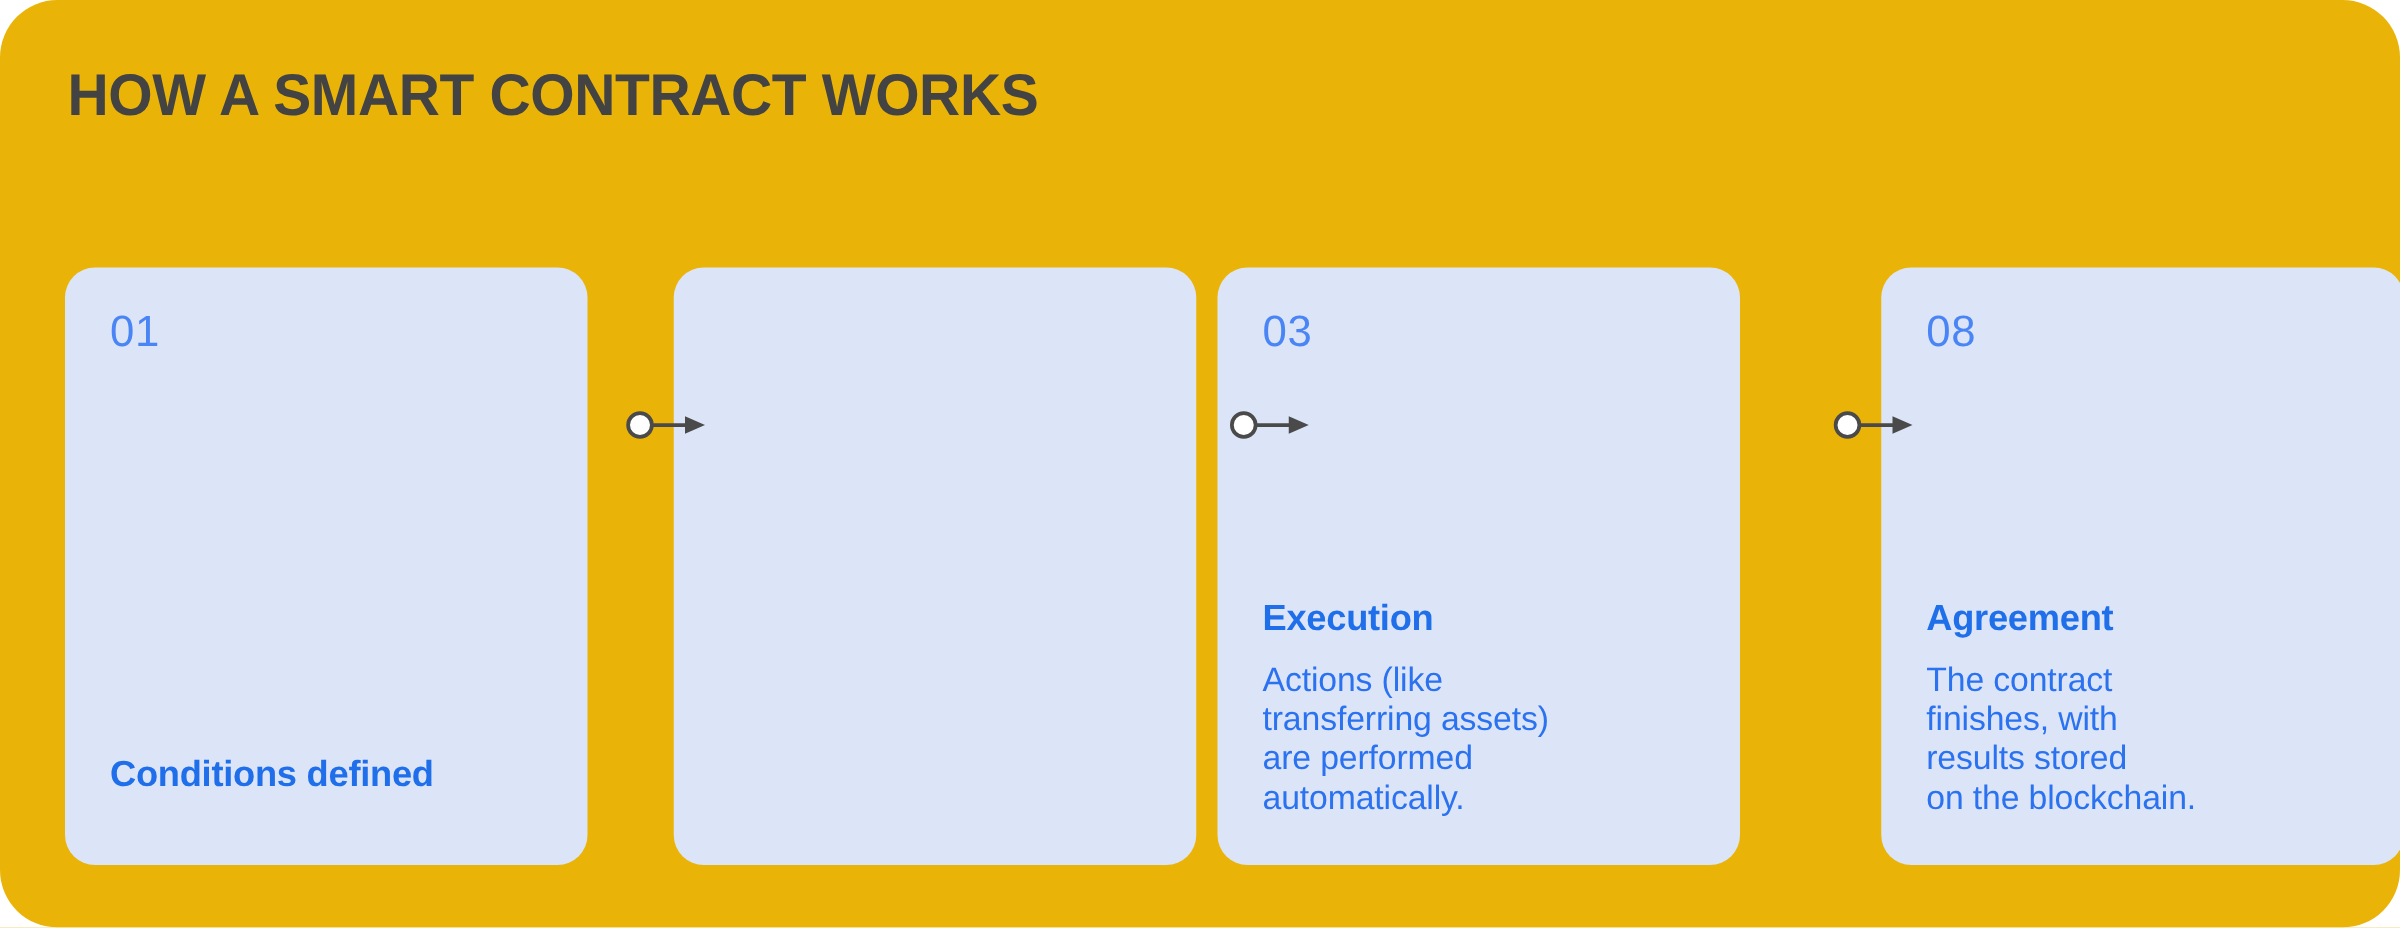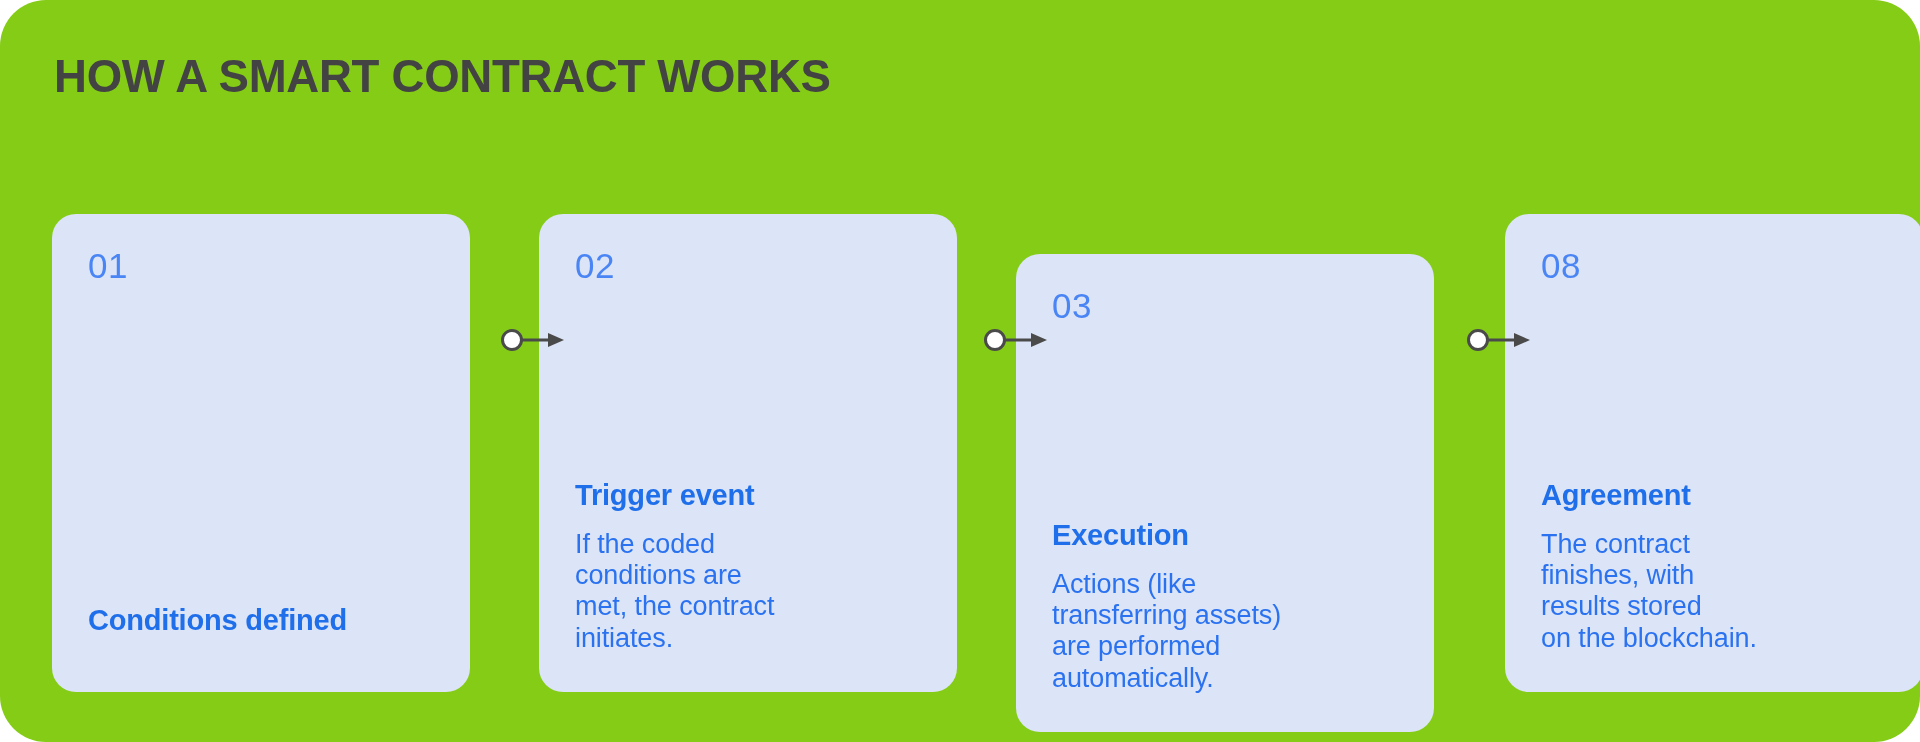--- a/index.html
+++ b/index.html
@@ -12,21 +12,21 @@
     height: 742px;
     overflow: hidden;
     font-family: "Liberation Sans", sans-serif;
   }
 
   .page {
     position: relative;
     width: 1920px;
     height: 742px;
     box-sizing: border-box;
-    background: #84cc16;
+    background: #eab308;
     border-radius: 46px;
     overflow: hidden;
   }
 
   .title {
     position: absolute;
     left: 54px;
     top: 48px;
     font-size: 47px;
     font-weight: 700;
@@ -52,21 +52,21 @@
     top: 0;
     width: 418px;
     height: 478px;
     background: #dce4f7;
     border-radius: 24px;
     box-sizing: border-box;
     padding: 34px 36px 0 36px;
   }
   .card.c1 { left: 0px; }
   .card.c2 { left: 487px; }
-  .card.c3 { left: 964px; margin-top: 40px; }
+  .card.c3 { left: 922px; }
   .card.c4 { left: 1453px; }
 
   .card-number {
     font-size: 35px;
     font-weight: 400;
     color: #4a85f5;
     line-height: 1;
     letter-spacing: 0.5px;
   }
 
@@ -119,28 +119,20 @@
 
     <div class="card c1">
       <div class="card-number">01</div>
       <div class="card-body-wrap">
         <div class="card-heading">Conditions
 defined</div>
       </div>
     </div>
 
     <div class="card c2">
-      <div class="card-number">02</div>
-      <div class="card-body-wrap">
-        <div class="card-heading">Trigger event</div>
-        <div class="card-text">If the coded
-conditions are
-met, the contract
-initiates.</div>
-      </div>
     </div>
 
     <div class="card c3">
       <div class="card-number">03</div>
       <div class="card-body-wrap">
         <div class="card-heading">Execution</div>
         <div class="card-text">Actions (like
 transferring assets)
 are performed
 automatically.</div>

